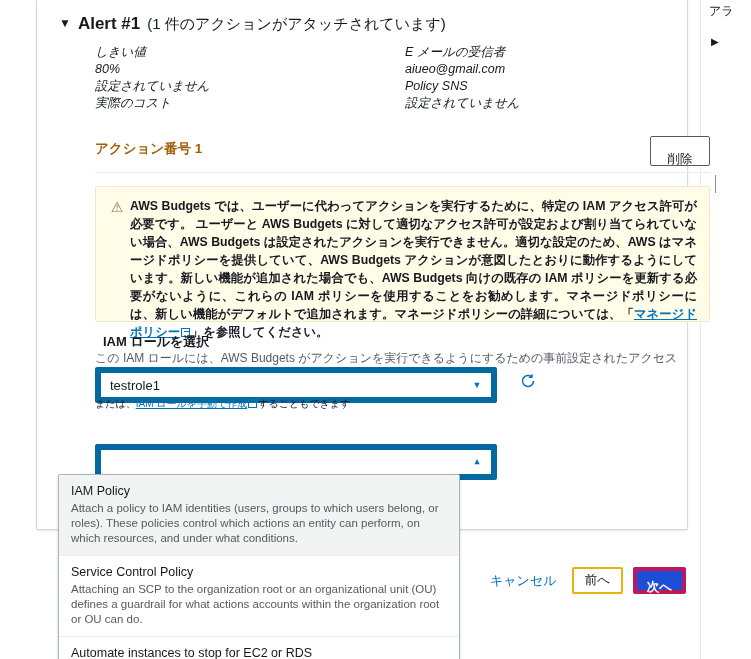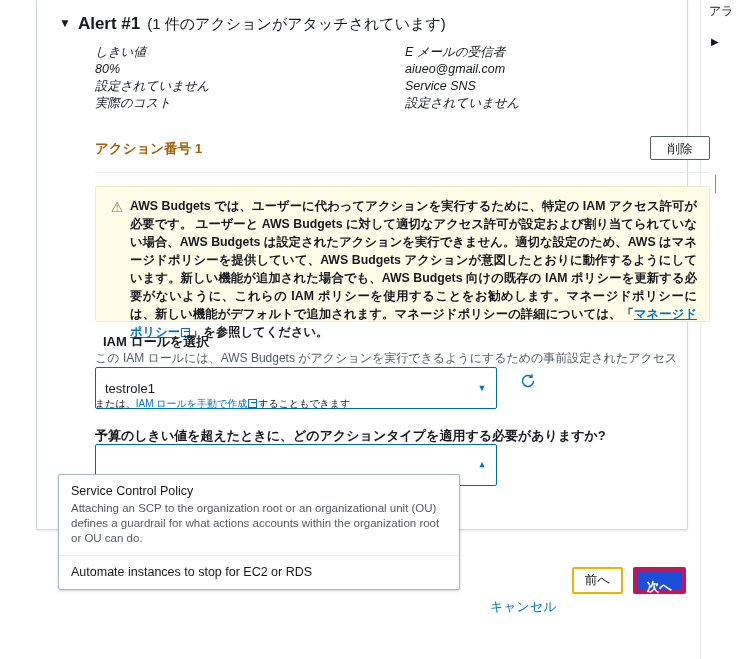--- a/index.html
+++ b/index.html
@@ -61,21 +61,21 @@
   .action-no {
     position: absolute; left: 58px; top: 140px;
     font-size: 13.5px; font-weight: bold; color: #a16207;
   }
   .delete-btn {
     position: absolute; left: 613px; top: 136px;
     width: 60px; height: 24px;
     border: 1px solid #545b64; border-radius: 2px;
     background: #ffffff; color: #16191f;
     font-size: 12.5px; font-family: "Liberation Sans", sans-serif;
-    cursor: pointer; padding: 4px;
+    cursor: pointer; padding: 14px;
   }
   .hr {
     position: absolute; left: 58px; top: 172px; width: 615px; height: 1px;
     background: #eaeded;
   }
 
   
   .warnbox {
     position: absolute; left: 58px; top: 186px; width: 615px; height: 136px;
     background: #fffce8; border: 1px solid #ecebc6; border-radius: 2px;
@@ -104,22 +104,22 @@
   .label-strong {
     font-size: 13px; font-weight: bold; color: #16191f;
   }
   .label-desc {
     font-size: 12px; color: #545b64; line-height: 16px;
   }
   #iam-role-label { position: absolute; left: 66px; top: 333px; }
   #iam-role-desc  { position: absolute; left: 58px; top: 350px; }
 
   .select {
-    position: absolute; height: 42px;
-    border: 1px solid #0369a1; border-radius: 2px; background: #ffffff;
+    position: absolute; height: 36px;
+    border: 6px solid #0369a1; border-radius: 2px; background: #ffffff;
     display: flex; align-items: center; cursor: pointer; justify-content: flex-end;
   }
   .select-value {
     padding-left: 9px; font-size: 13px; color: #16191f; flex: 1;
   }
   .select-value.empty { color: #aab7b8; }
   .sel-caret {
     width: 28px; text-align: center; font-size: 9px; color: #0073bb;
   }
   #iam-role-select { left: 58px; top: 367px; width: 402px; }
@@ -149,21 +149,21 @@
     z-index: 20;
   }
   .dd-item { padding: 8px 12px 9px 12px; cursor: pointer; }
   .dd-item + .dd-item { border-top: 1px solid #eaeded; }
   .dd-item.selected { background: #f2f3f3; }
   .dd-title { font-size: 12.5px; color: #16191f; line-height: 16px; }
   .dd-desc { font-size: 11.5px; color: #545b64; line-height: 15px; margin-top: 2px; }
 
   
   .cancel-link {
-    position: absolute; left: 490px; top: 598px;
+    position: absolute; left: 490px; top: 572px;
     font-size: 13px; color: #0073bb; cursor: pointer;
   }
   .btn-prev {
     position: absolute; left: 572px; top: 567px; width: 51px; height: 27px;
     border: 2px solid #eab308; border-radius: 2px; background: #ffffff;
     color: #16191f; font-size: 12.5px; cursor: pointer; padding: 0;
     font-family: "Liberation Sans", sans-serif;
   }
   .btn-next {
     position: absolute; left: 633px; top: 567px; width: 53px; height: 27px;
@@ -194,21 +194,21 @@
     <div class="facts">
       <div class="facts-col left">
         <div class="fact-row">しきい値</div>
         <div class="fact-row">80%</div>
         <div class="fact-row">設定されていません</div>
         <div class="fact-row">実際のコスト</div>
       </div>
       <div class="facts-col right">
         <div class="fact-row">E メールの受信者</div>
         <div class="fact-row">aiueo@gmail.com</div>
-        <div class="fact-row">Service SNS</div>
+        <div class="fact-row">Policy SNS</div>
         <div class="fact-row">設定されていません</div>
       </div>
     </div>
 
     <div class="action-no">アクション番号 1</div>
     <button class="delete-btn">削除</button>
     <div class="hr"></div>
 
     <div class="warnbox">
       <div class="warn-icon">⚠</div>
@@ -225,29 +225,32 @@
 
     <button class="refresh-btn">
       <svg width="18" height="18" viewBox="0 0 18 18">
         <path d="M14.5 9a5.5 5.5 0 1 1-1.6-3.9" fill="none" stroke="#0073bb" stroke-width="1.5"></path>
         <polygon points="13.6,1.6 13.6,6.0 9.2,6.0" fill="#0073bb"></polygon>
       </svg>
     </button>
 
     <div class="alt-line"><span>または、</span><span class="link">IAM ロールを手動で作成</span><span class="ext-ico"></span><span>することもできます</span></div>
 
-    <div class="label-strong" id="action-type-label">予算のしきい値を超えたときに、どのアクションタイプを適用する必要がありますか?</div>
     <div class="select" id="action-type-select">
       <div class="select-value empty" title=""></div>
       <div class="sel-caret">▼</div>
     </div>
 
   </div>
 
   <div class="dropdown">
+    <div class="dd-item selected">
+      <div class="dd-title">IAM Policy</div>
+      <div class="dd-desc">Attach a policy to IAM identities (users, groups to which users belong, or roles). These policies control which actions an entity can perform, on which resources, and under what conditions.</div>
+    </div>
     <div class="dd-item">
       <div class="dd-title">Service Control Policy</div>
       <div class="dd-desc">Attaching an SCP to the organization root or an organizational unit (OU) defines a guardrail for what actions accounts within the organization root or OU can do.</div>
     </div>
     <div class="dd-item">
       <div class="dd-title">Automate instances to stop for EC2 or RDS</div>
 
     </div>
   </div>
 

